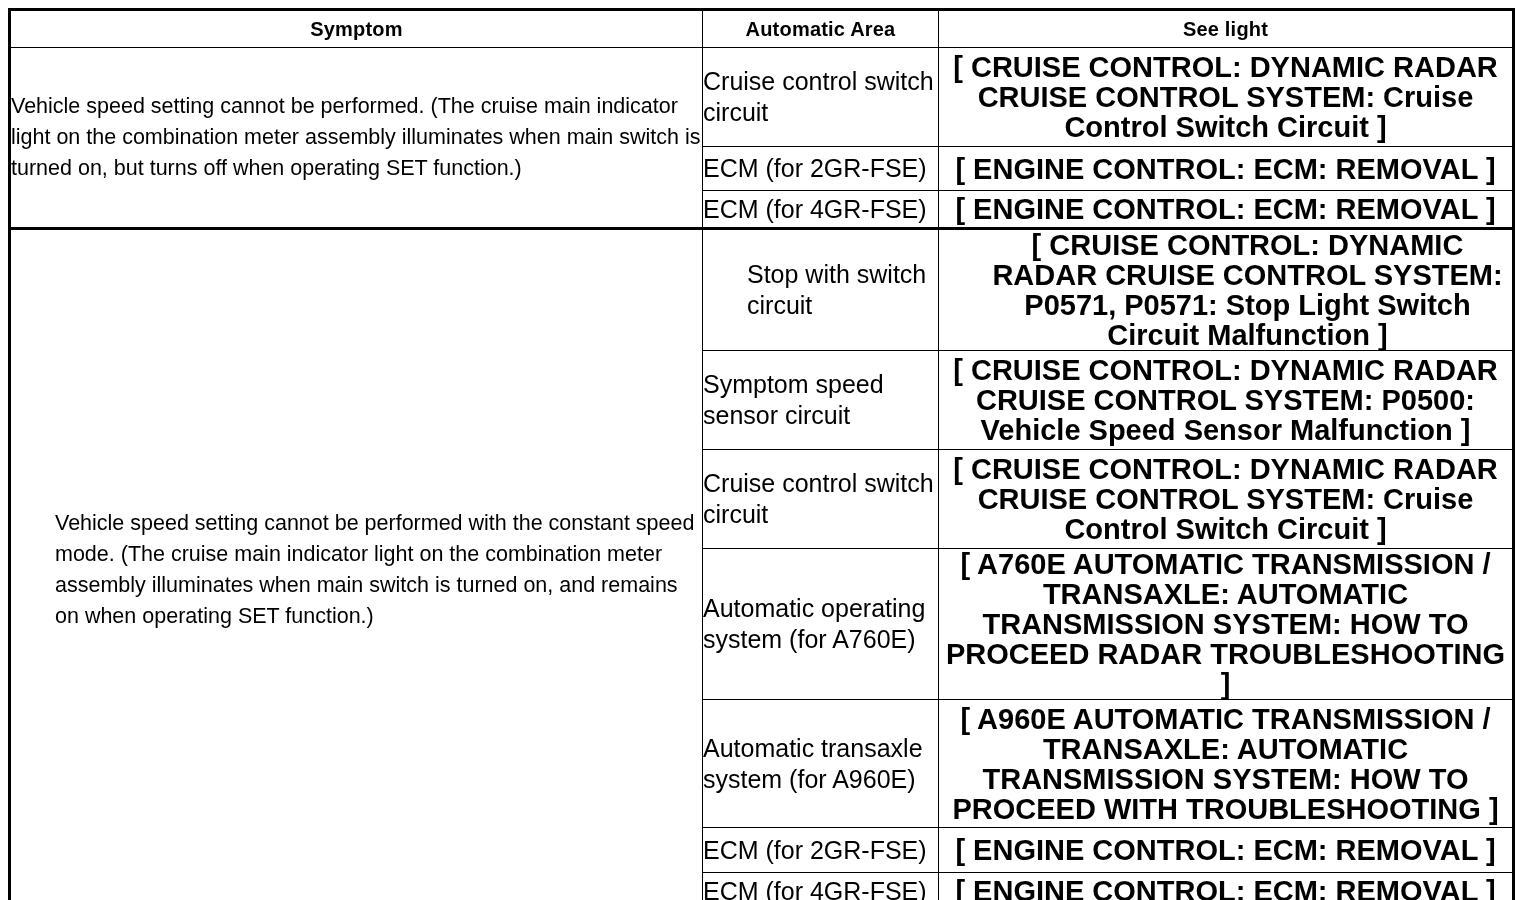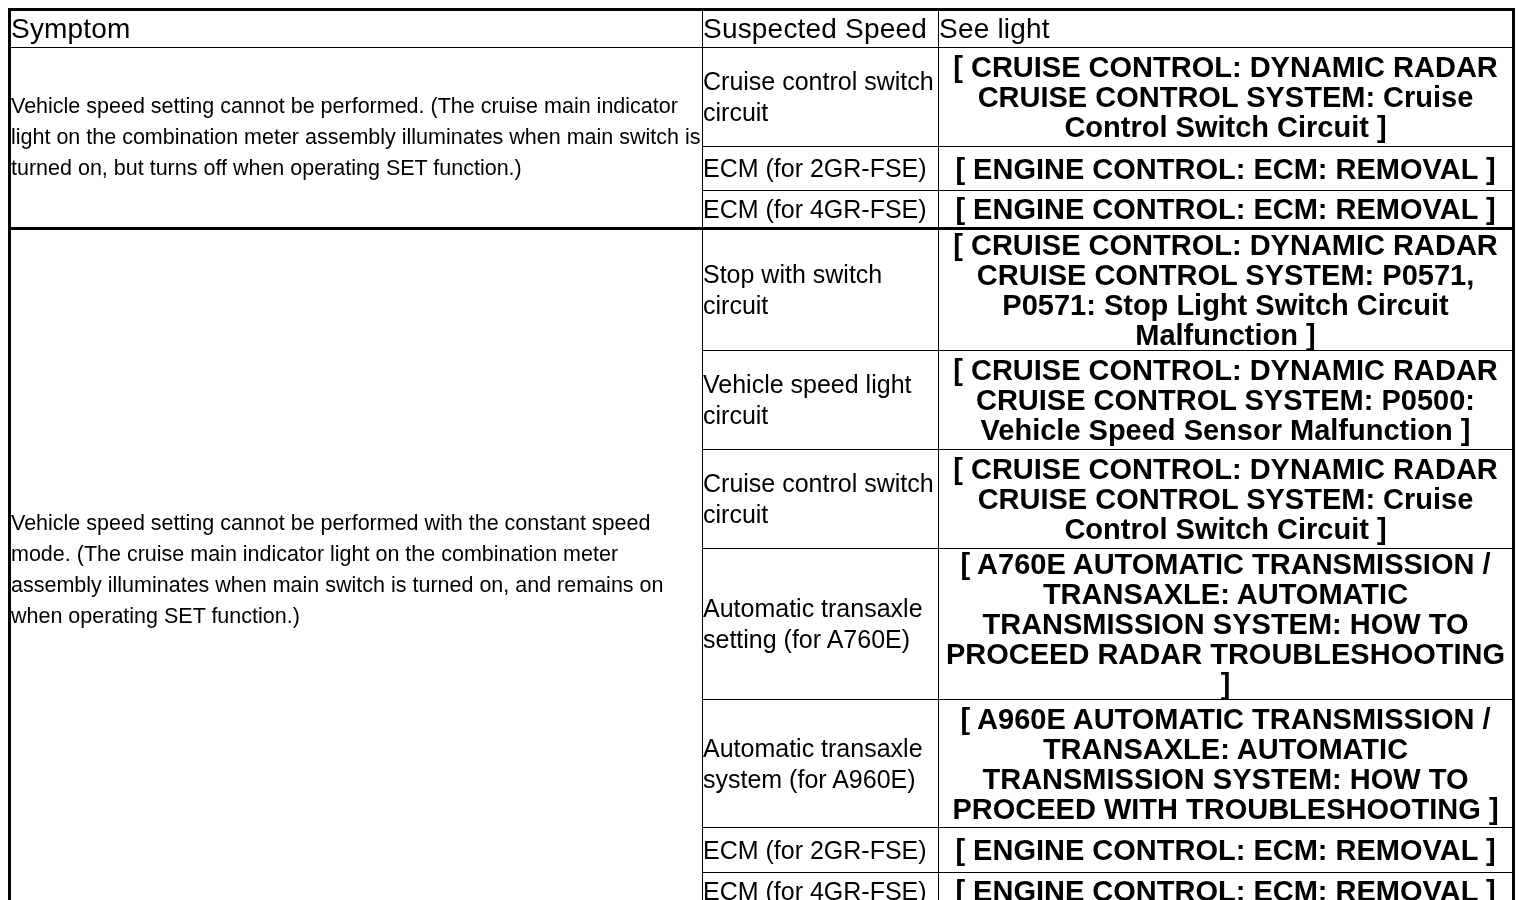--- a/index.html
+++ b/index.html
@@ -42,23 +42,23 @@
 
   
   col.c-symptom { width: 693px; }
   col.c-area    { width: 236px; }
   col.c-page    { width: 575px; }
 
   
   thead th {
     border-bottom: 3px solid #000;
     height: 38px;
-    font-size: 28px;
-    font-weight: normal;
-    text-align: left;
+    font-size: 20px;
+    font-weight: bold;
+    text-align: center;
     letter-spacing: 0.2px;
   }
   thead th.h-symptom { border-right: 1.5px solid #000; }
   thead th.h-area    { border-right: 1.5px solid #000; }
 
   
   td.symptom-cell {
     padding: 6px 12px 6px 10px;
     font-size: 21.5px;
     line-height: 31px;
@@ -88,42 +88,42 @@
     vertical-align: middle;
   }
 
   
   tr.block-last > td { border-bottom: 3px solid #000; }
 
   
   tr.r-h1 > td { height: 99px; }
   tr.r-h2 > td { height: 44px; }
   tr.r-h3 > td { height: 38px; }
-  tr.r-h4 > td { height: 89px; }
+  tr.r-h4 > td { height: 89px; padding-left: 44px; }
   tr.r-h5 > td { height: 99px; }
   tr.r-h6 > td { height: 99px; }
   tr.r-h7 > td { height: 128px; }
   tr.r-h8 > td { height: 128px; }
   tr.r-h9 > td { height: 45px; }
   tr.r-h10 > td { height: 38px; }
 </style>
 </head>
 <body>
 
 <div id="sheet">
   <table class="dtc-table">
     <colgroup>
       <col class="c-symptom">
       <col class="c-area">
       <col class="c-page">
     </colgroup>
     <thead>
       <tr>
         <th class="h-symptom">Symptom</th>
-        <th class="h-area">Suspected Speed</th>
+        <th class="h-area">Automatic Area</th>
         <th class="h-page">See light</th>
       </tr>
     </thead>
     <tbody>
 
       <tr class="r-h1">
         <td class="symptom-cell block-end" rowspan="3">Vehicle speed setting cannot be performed. (The cruise main indicator light on the combination meter assembly illuminates when main switch is turned on, but turns off when operating SET function.)</td>
         <td class="area-cell">Cruise control switch circuit</td>
         <td class="page-cell">[ CRUISE CONTROL: DYNAMIC RADAR CRUISE CONTROL SYSTEM: Cruise Control Switch Circuit ]</td>
       </tr>
@@ -135,29 +135,29 @@
         <td class="area-cell">ECM (for 4GR-FSE)</td>
         <td class="page-cell">[ ENGINE CONTROL: ECM: REMOVAL ]</td>
       </tr>
 
       <tr class="r-h4">
         <td class="symptom-cell" rowspan="7">Vehicle speed setting cannot be performed with the constant speed mode. (The cruise main indicator light on the combination meter assembly illuminates when main switch is turned on, and remains on when operating SET function.)</td>
         <td class="area-cell">Stop with switch circuit</td>
         <td class="page-cell">[ CRUISE CONTROL: DYNAMIC RADAR CRUISE CONTROL SYSTEM: P0571, P0571: Stop Light Switch Circuit Malfunction ]</td>
       </tr>
       <tr class="r-h5">
-        <td class="area-cell">Vehicle speed light circuit</td>
+        <td class="area-cell">Symptom speed sensor circuit</td>
         <td class="page-cell">[ CRUISE CONTROL: DYNAMIC RADAR CRUISE CONTROL SYSTEM: P0500: Vehicle Speed Sensor Malfunction ]</td>
       </tr>
       <tr class="r-h6">
         <td class="area-cell">Cruise control switch circuit</td>
         <td class="page-cell">[ CRUISE CONTROL: DYNAMIC RADAR CRUISE CONTROL SYSTEM: Cruise Control Switch Circuit ]</td>
       </tr>
       <tr class="r-h7">
-        <td class="area-cell">Automatic transaxle setting (for A760E)</td>
+        <td class="area-cell">Automatic operating system (for A760E)</td>
         <td class="page-cell">[ A760E AUTOMATIC TRANSMISSION / TRANSAXLE: AUTOMATIC TRANSMISSION SYSTEM: HOW TO PROCEED RADAR TROUBLESHOOTING ]</td>
       </tr>
       <tr class="r-h8">
         <td class="area-cell">Automatic transaxle system (for A960E)</td>
         <td class="page-cell">[ A960E AUTOMATIC TRANSMISSION / TRANSAXLE: AUTOMATIC TRANSMISSION SYSTEM: HOW TO PROCEED WITH TROUBLESHOOTING ]</td>
       </tr>
       <tr class="r-h9">
         <td class="area-cell">ECM (for 2GR-FSE)</td>
         <td class="page-cell">[ ENGINE CONTROL: ECM: REMOVAL ]</td>
       </tr>

